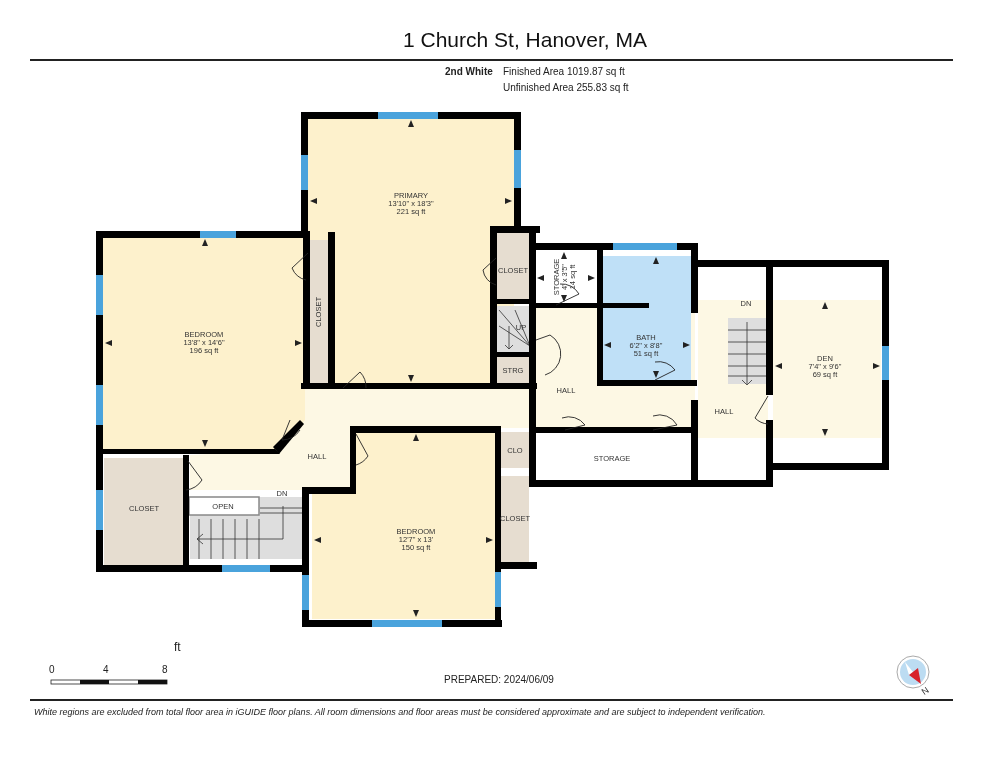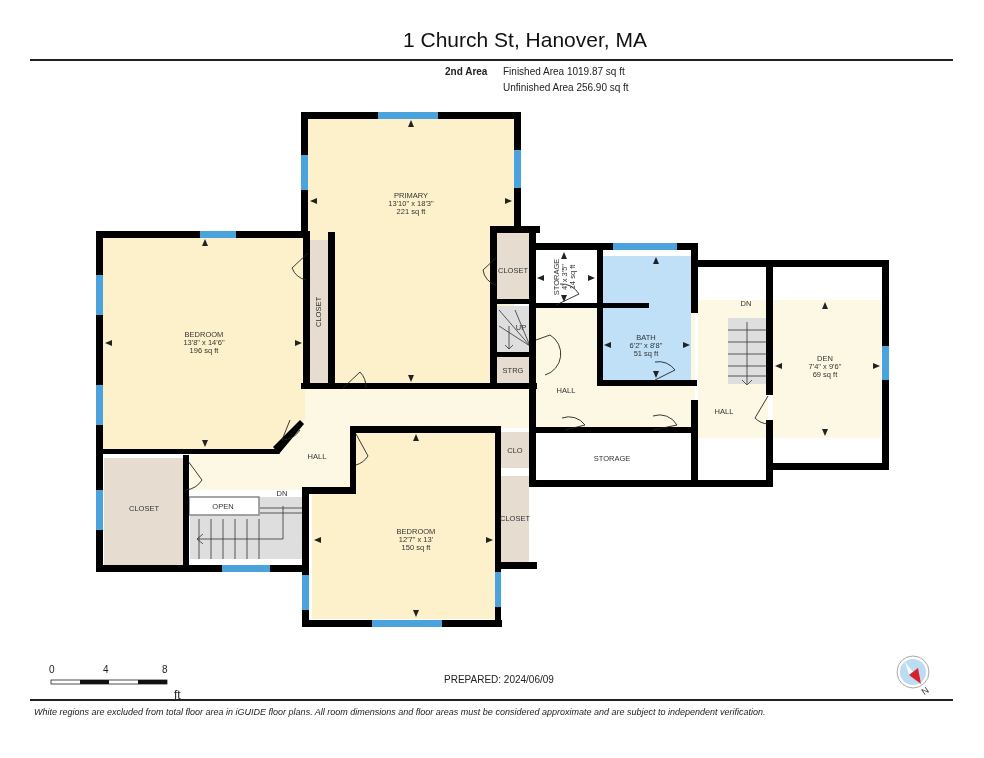--- a/index.html
+++ b/index.html
@@ -2,34 +2,34 @@
 <html><head>
 <meta charset="utf-8">
 <style>
   html,body{margin:0;padding:0;background:#fff;}
   body{width:984px;height:758px;position:relative;overflow:hidden;font-family:"Liberation Sans",sans-serif;color:#222;}
   .title{position:absolute;left:0;top:28px;width:984px;text-align:center;font-weight:normal;font-size:21px;color:#111;padding-left:33px;}
   .rule{position:absolute;left:30px;width:923px;height:2px;background:#222;}
   .floor-label{position:absolute;left:445px;top:66px;font-size:10px;font-weight:bold;}
   .area-line{position:absolute;left:503px;font-size:10px;}
   .scale-num{position:absolute;top:664px;font-size:10px;}
-  .scale-unit{position:absolute;left:174px;top:640px;font-size:12px;margin-top:48px;}
+  .scale-unit{position:absolute;left:174px;top:640px;font-size:12px;}
   .prepared{position:absolute;left:444px;top:674px;font-size:10px;}
   .disclaimer{position:absolute;left:34px;top:707px;font-size:9px;font-style:italic;}
   svg text{font-family:"Liberation Sans",sans-serif;fill:#333;}
   .compass-n{position:absolute;left:922px;top:686px;font-size:9px;transform:rotate(-35deg);}
 </style>
 </head>
 <body>
 
 <div class="title">1 Church St, Hanover, MA</div>
 <div class="rule" style="top:59px"></div>
-<div class="floor-label">2nd Area</div>
+<div class="floor-label">2nd White</div>
 <div class="area-line" style="top:66px">Finished Area 1019.87 sq ft</div>
-<div class="area-line" style="top:82px">Unfinished Area 256.90 sq ft</div>
+<div class="area-line" style="top:82px">Unfinished Area 255.83 sq ft</div>
 
 <svg width="984" height="758" style="position:absolute;left:0;top:0" xmlns="http://www.w3.org/2000/svg">
 
   <g>
     <rect x="308" y="118" width="206" height="266" fill="#fdf1cc"></rect>
     <rect x="101" y="238" width="204" height="213" fill="#fdf1cc"></rect>
     <rect x="312" y="430" width="185" height="189" fill="#fdf1cc"></rect>
 
     <polygon points="305,388 535,388 535,300 695,300 695,432 535,432 535,428 350,428 350,490 190,490 190,455 280,450 305,420" fill="#fdf8e4"></polygon>
     <rect x="698" y="300" width="70" height="138" fill="#fdf8e4"></rect>

